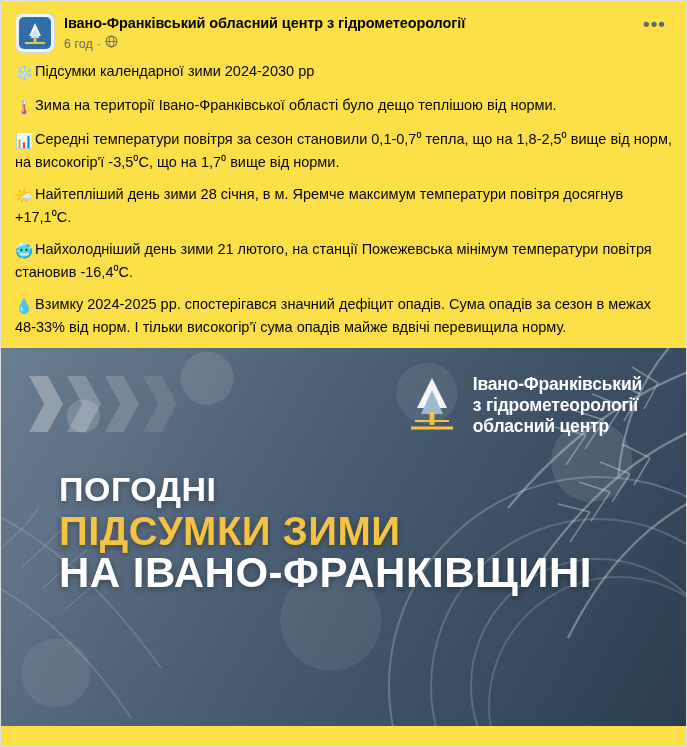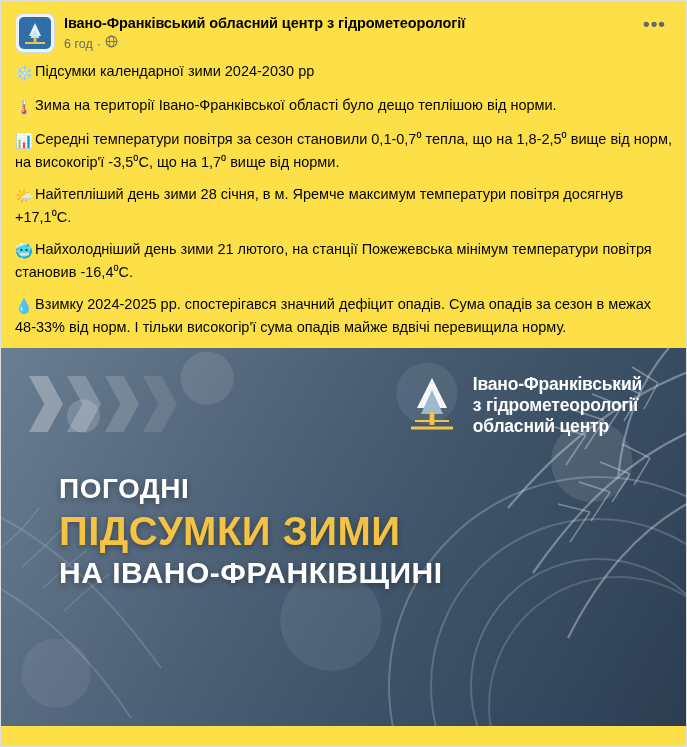--- a/index.html
+++ b/index.html
@@ -147,23 +147,23 @@
   
   .headline {
     position: absolute;
     left: 58px;
     top: 120px;
     color: #ffffff;
     font-weight: bold;
     letter-spacing: 0.5px;
     text-shadow: 0 2px 6px rgba(0,0,0,0.35);
   }
-  .hl1 { font-size: 28px; line-height: 42px; }
+  .hl1 { font-size: 34px; line-height: 42px; }
   .hl2 { font-size: 40px; line-height: 42px; color: #f5c343; }
-  .hl3 { font-size: 30px; line-height: 42px; }
+  .hl3 { font-size: 42px; line-height: 42px; }
   
   .rings {
     position: absolute;
     right: -120px;
     bottom: -170px;
     width: 420px; height: 420px;
     border-radius: 50%;
     border: 2px solid rgba(255,255,255,0.22);
   }
   .rings::before, .rings::after {

